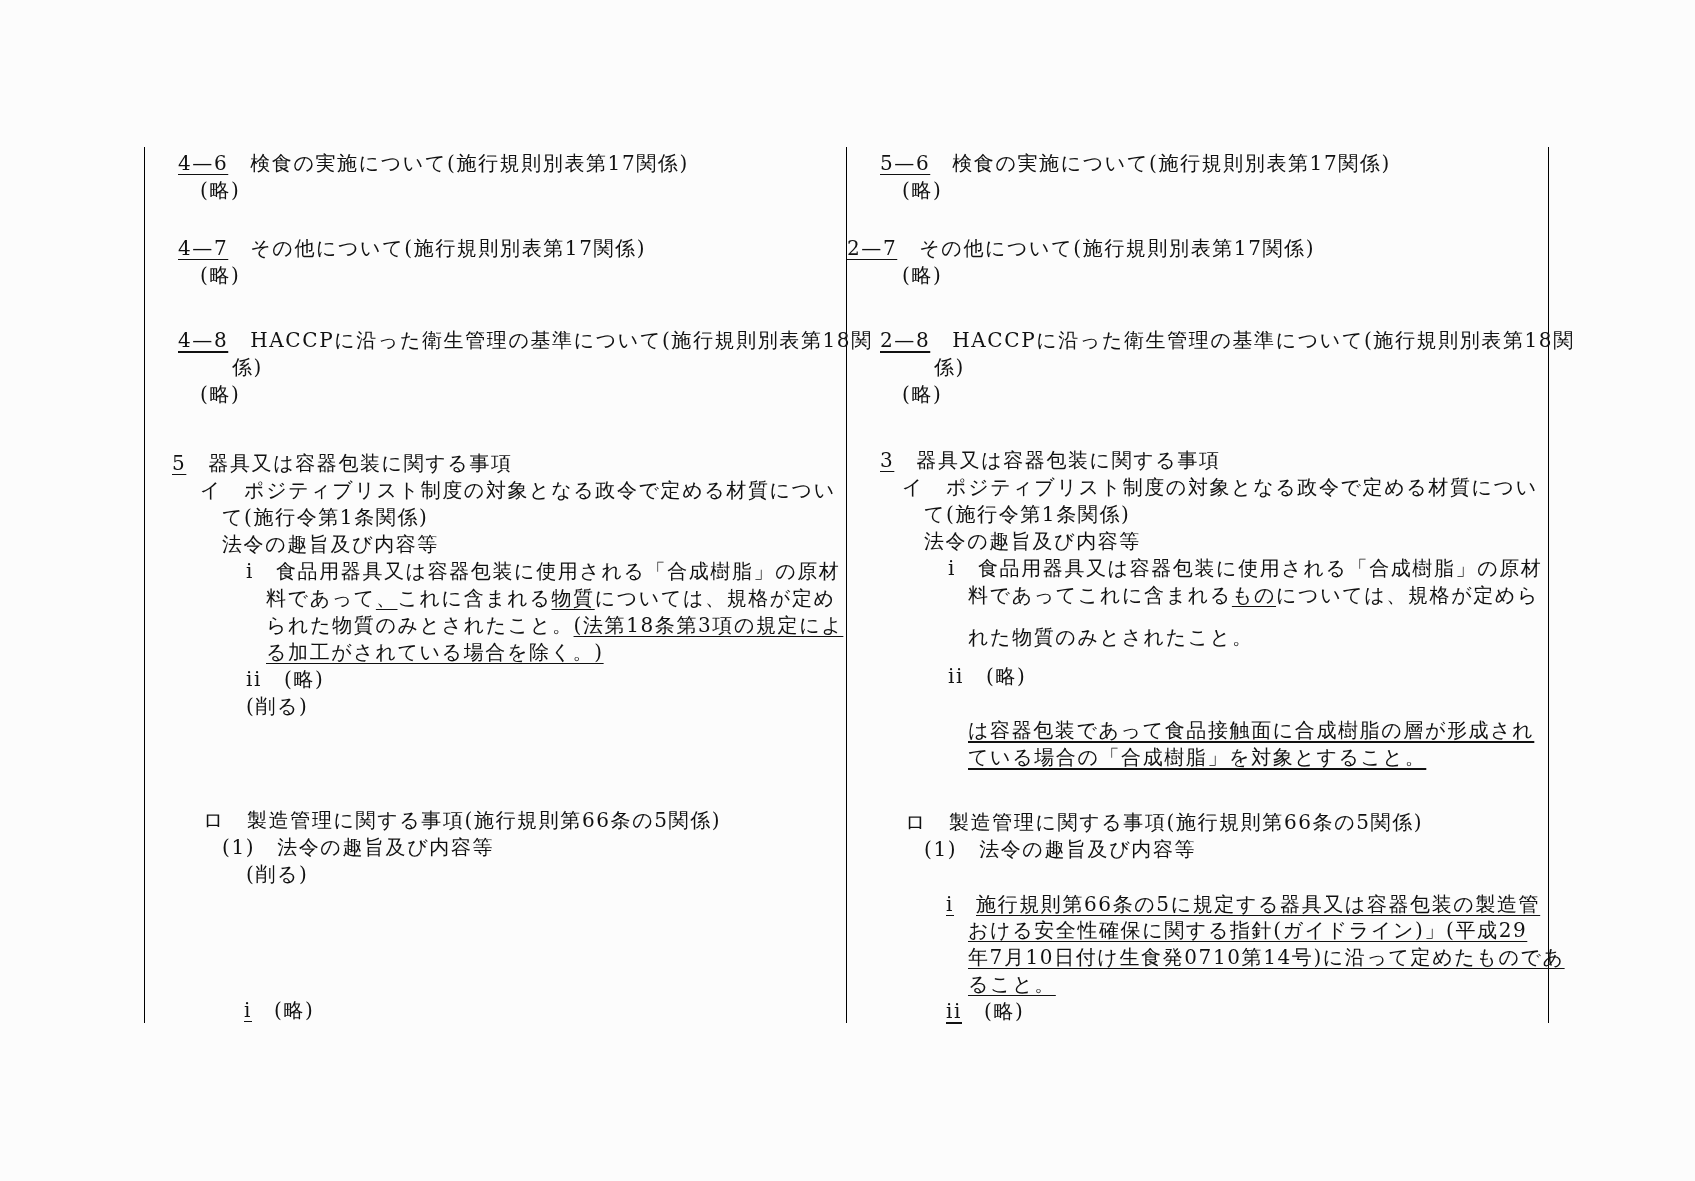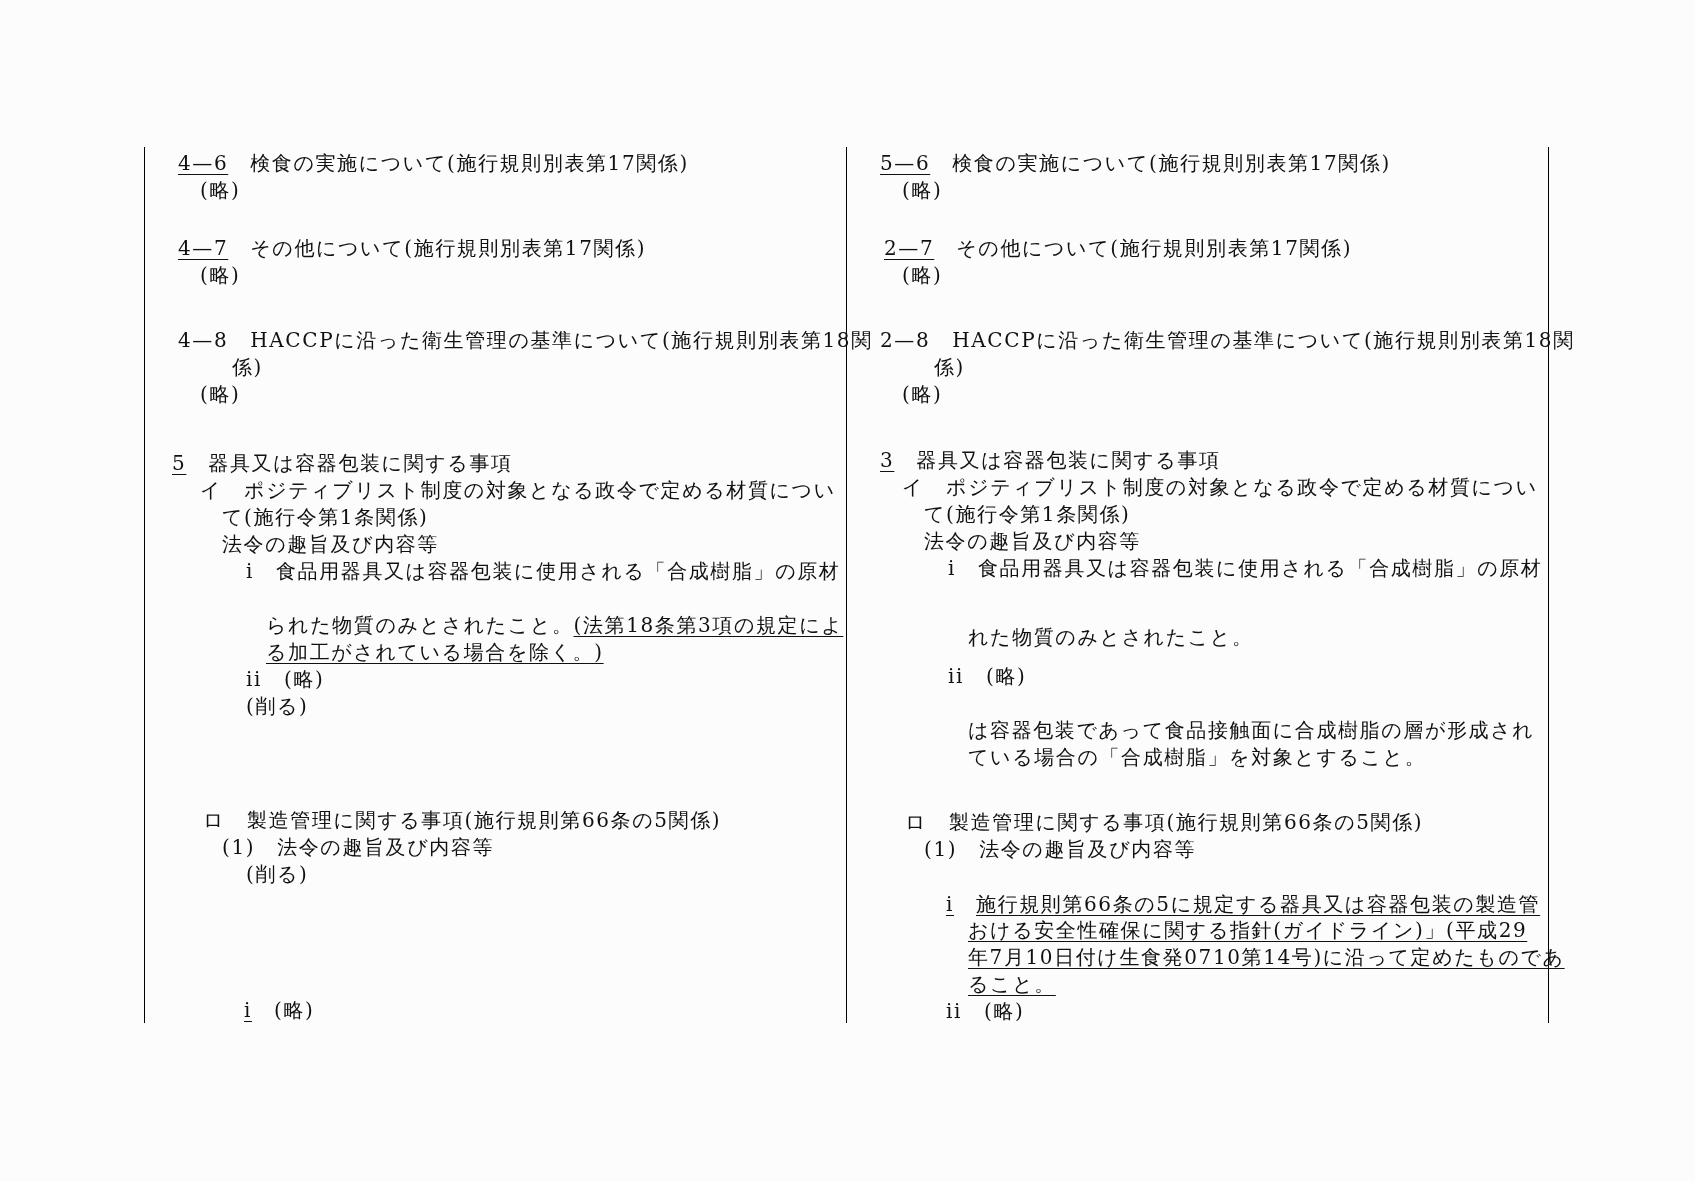--- a/index.html
+++ b/index.html
@@ -9,21 +9,21 @@
     font-family: "DejaVu Serif", "Liberation Serif", serif;
   }
   .vline { position: absolute; top: 147px; height: 876px; width: 1px; background: #000; }
   .col { position: absolute; top: 0; left: 0; width: 1695px; height: 1181px; }
   .ln {
     position: absolute; white-space: nowrap;
     font-size: 20px; line-height: 26px; height: 26px;
     letter-spacing: 1.6px; transform: translateY(-13px);
   }
   .u { text-decoration: underline; text-decoration-thickness: 1px; text-underline-offset: 4px; }
-  .ut { text-decoration-thickness: 2px; text-underline-offset: 4px; }
+  .ut { text-decoration: underline; text-decoration-thickness: 2px; text-underline-offset: 4px; }
   .gap { display: inline-block; width: 22px; }
 </style>
 </head>
 <body>
 
 <div>
   <div class="vline" style="left:144px"></div>
   <div class="vline" style="left:846px"></div>
   <div class="vline" style="left:1548px"></div>
 
@@ -36,47 +36,49 @@
 
     <div class="ln" style="left:178px;top:340px"><span class="ut">4—8</span><span class="gap"></span><span>HACCPに沿った衛生管理の基準について(施行規則別表第18関</span></div>
     <div class="ln" style="left:232px;top:367px">係)</div>
     <div class="ln" style="left:200px;top:394px">(略)</div>
 
     <div class="ln" style="left:172px;top:463px"><span class="u">5</span><span class="gap"></span><span>器具又は容器包装に関する事項</span></div>
     <div class="ln" style="left:200px;top:490px"><span>イ</span><span class="gap"></span><span>ポジティブリスト制度の対象となる政令で定める材質につい</span></div>
     <div class="ln" style="left:222px;top:517px">て(施行令第1条関係)</div>
     <div class="ln" style="left:222px;top:544px">法令の趣旨及び内容等</div>
     <div class="ln" style="left:246px;top:571px"><span>i</span><span class="gap"></span><span>食品用器具又は容器包装に使用される「合成樹脂」の原材</span></div>
+    <div class="ln" style="left:266px;top:598px"><span>料であって</span><span class="u">、</span><span>これに含まれる</span><span class="u">物質</span><span>については、規格が定め</span></div>
     <div class="ln" style="left:266px;top:625px"><span>られた物質のみとされたこと。</span><span class="u">(法第18条第3項の規定によ</span></div>
     <div class="ln" style="left:266px;top:652px"><span class="u">る加工がされている場合を除く。)</span></div>
     <div class="ln" style="left:246px;top:679px"><span>ii</span><span class="gap"></span><span>(略)</span></div>
     <div class="ln" style="left:246px;top:706px">(削る)</div>
 
     <div class="ln" style="left:203px;top:820px"><span>ロ</span><span class="gap"></span><span>製造管理に関する事項(施行規則第66条の5関係)</span></div>
     <div class="ln" style="left:222px;top:847px"><span>(1)</span><span class="gap"></span><span>法令の趣旨及び内容等</span></div>
     <div class="ln" style="left:246px;top:874px">(削る)</div>
     <div class="ln" style="left:244px;top:1010px"><span class="u">i</span><span class="gap"></span><span>(略)</span></div>
   </div>
 
   <div class="col">
     <div class="ln" style="left:880px;top:163px"><span class="u">5—6</span><span class="gap"></span><span>検食の実施について(施行規則別表第17関係)</span></div>
     <div class="ln" style="left:902px;top:190px">(略)</div>
 
-    <div class="ln" style="left:884px;top:248px"><span class="u">2—7</span><span class="gap"></span><span>その他について(施行規則別表第17関係)</span></div>
+    <div class="ln" style="left:847px;top:248px"><span class="u">2—7</span><span class="gap"></span><span>その他について(施行規則別表第17関係)</span></div>
     <div class="ln" style="left:902px;top:275px">(略)</div>
 
     <div class="ln" style="left:880px;top:340px"><span class="ut">2—8</span><span class="gap"></span><span>HACCPに沿った衛生管理の基準について(施行規則別表第18関</span></div>
     <div class="ln" style="left:934px;top:367px">係)</div>
     <div class="ln" style="left:902px;top:394px">(略)</div>
 
     <div class="ln" style="left:880px;top:460px"><span class="u">3</span><span class="gap"></span><span>器具又は容器包装に関する事項</span></div>
     <div class="ln" style="left:902px;top:487px"><span>イ</span><span class="gap"></span><span>ポジティブリスト制度の対象となる政令で定める材質につい</span></div>
     <div class="ln" style="left:924px;top:514px">て(施行令第1条関係)</div>
     <div class="ln" style="left:924px;top:541px">法令の趣旨及び内容等</div>
     <div class="ln" style="left:948px;top:568px"><span>i</span><span class="gap"></span><span>食品用器具又は容器包装に使用される「合成樹脂」の原材</span></div>
+    <div class="ln" style="left:968px;top:595px"><span>料であってこれに含まれる</span><span class="u">もの</span><span>については、規格が定めら</span></div>
     <div class="ln" style="left:968px;top:637px">れた物質のみとされたこと。</div>
     <div class="ln" style="left:948px;top:676px"><span>ii</span><span class="gap"></span><span>(略)</span></div>
     <div class="ln" style="left:968px;top:757px"><span class="ut">ている場合の「合成樹脂」を対象とすること。</span></div>
     <div class="ln" style="left:968px;top:730px"><span class="ut">は容器包装であって食品接触面に合成樹脂の層が形成され</span></div>
 
     <div class="ln" style="left:905px;top:822px"><span>ロ</span><span class="gap"></span><span>製造管理に関する事項(施行規則第66条の5関係)</span></div>
     <div class="ln" style="left:924px;top:849px"><span>(1)</span><span class="gap"></span><span>法令の趣旨及び内容等</span></div>
     <div class="ln" style="left:946px;top:904px"><span class="u">i</span><span class="gap"></span><span class="u">施行規則第66条の5に規定する器具又は容器包装の製造管</span></div>
     <div class="ln" style="left:968px;top:930px"><span class="u">おける安全性確保に関する指針(ガイドライン)」(平成29</span></div>
     <div class="ln" style="left:968px;top:957px"><span class="u">年7月10日付け生食発0710第14号)に沿って定めたものであ</span></div>

